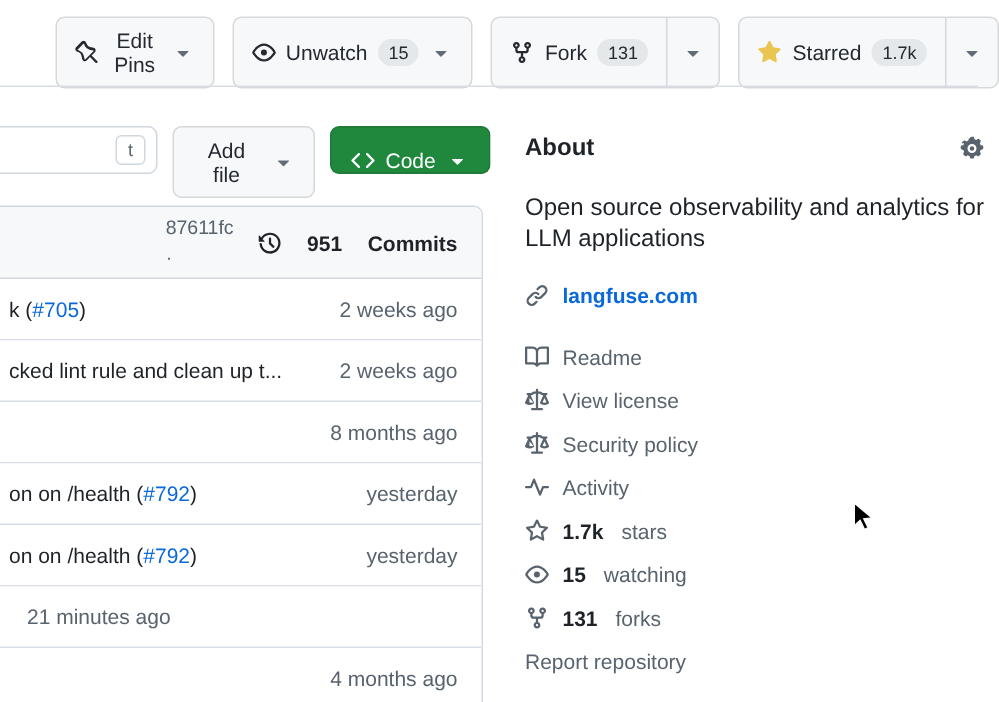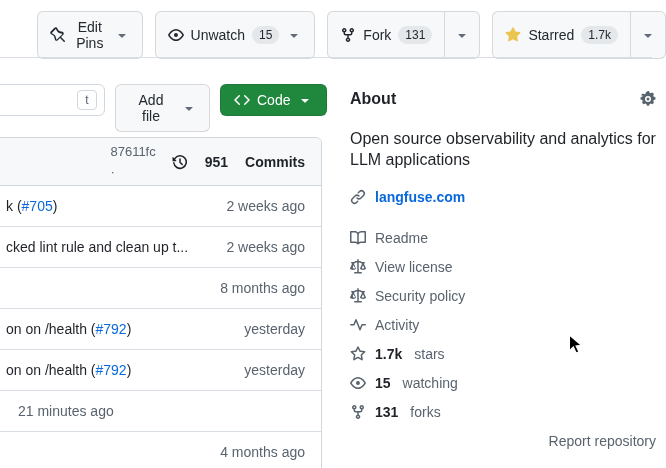--- a/index.html
+++ b/index.html
@@ -32,21 +32,21 @@
 
   
   .goto-file { position:absolute; left:-80px; top:84px; width:185px; height:32px;
     background:#fff; border:1px solid var(--border); border-radius:6px; }
   .kbd-hint { position:absolute; right:7px; top:5px; width:20px; height:20px;
     border:1px solid var(--border); border-radius:4px; color:#59636e; font-size:12px;
     display:flex; align-items:center; justify-content:center; background:#fff; }
   .add-file-btn { position:absolute; left:115px; top:84px; width:95px; justify-content:center; }
   .code-btn { position:absolute; left:220px; top:84px; height:32px; padding:0 13px;
     background:var(--btn-green); border:1px solid rgba(31,35,40,0.15); border-radius:6px;
-    color:#fff; font-size:14px; font-weight:500; display:inline-flex; align-items:center;
+    color:#fff; font-size:14px; font-weight:500; display:inline-flex; align-items:flex-end;
     gap:7px; cursor:pointer; font-family:inherit; }
   .code-btn .caret { color:#fff; }
 
   
   .file-table { position:absolute; left:-40px; top:137px; width:362px; height:340px;
     background:#fff; border:1px solid var(--border); border-radius:6px; overflow:hidden; }
   .table-header { height:48px; background:var(--btn-bg); border-bottom:1px solid var(--border);
     display:flex; align-items:center; justify-content:flex-end; gap:16px; padding:0 16px; }
   .commit-meta { color:#59636e; font-size:13px; display:flex; gap:5px; white-space:nowrap;flex-direction:column; }
   .commits-group { display:flex; align-items:center; gap:17px; color:var(--fg);
@@ -67,21 +67,21 @@
   .about-desc { margin-top:20px; font-size:16px; color:var(--fg); line-height:21px; }
   .website-row { margin-top:19px; display:flex; align-items:center; gap:9px; }
   .website-row .ico { color:#59636e; }
   .website-link { font-size:14px; font-weight:700; color:var(--accent); text-decoration:none; }
   .about-list { margin-top:18px; display:flex; flex-direction:column; }
   .about-item { display:flex; align-items:center; gap:9px; height:29px;
     font-size:14px; color:#59636e; cursor:pointer; }
   .about-item .ico { color:#59636e; }
   .itm-bold { font-weight:700; color:var(--fg); margin-right:3px; }
   .itm-bold:empty { display:none; margin:0; }
-  .report-link { margin-top:7px; font-size:14px; color:#59636e; cursor:pointer;text-align:right; }
+  .report-link { margin-top:7px; font-size:14px; color:#59636e; cursor:pointer; }
 
   .cursor-pointer { position:absolute; left:566px; top:334px; pointer-events:none; }
 </style>
 </head>
 <body>
 
 <div id="root">
 
   <div class="action-bar">
     <button class="gh-btn">

